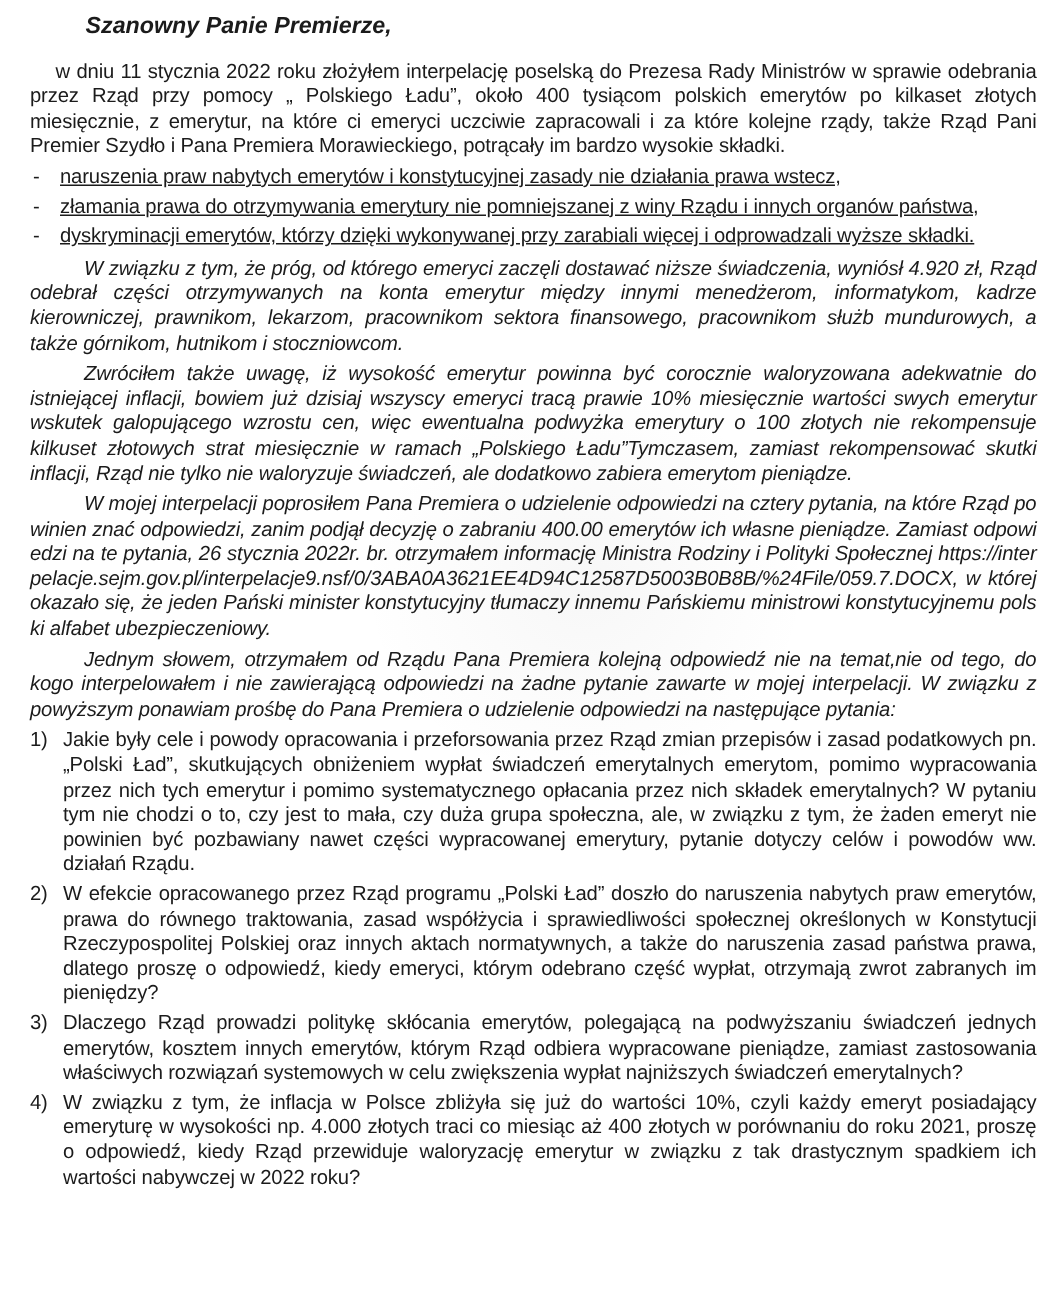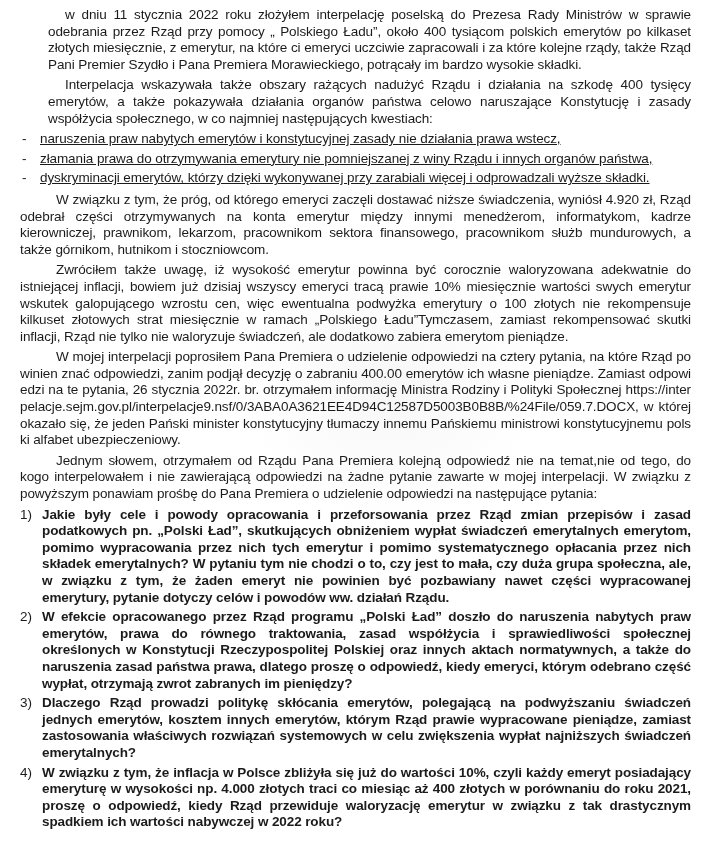--- a/index.html
+++ b/index.html
@@ -40,22 +40,22 @@
     font-size: 15.5px;
     font-weight: bold;
     font-style: italic;
     margin: 3px 0 13px 37px;
     text-align: left;
     letter-spacing: 0;
   }
   p {
     margin: 0 0 4px 0;
   }
-  .indent-sm { text-indent: 17px; margin-left: 28px; }
-  .indent-lg { text-indent: 36px; }
+  .indent-sm { text-indent: 17px; }
+  .indent-lg { text-indent: 36px; font-style: italic; }
   .url-break { overflow-wrap: anywhere; word-break: break-all; }
   .dash-list { margin: 0 0 5px 0; }
   .dash-item {
     display: flex;
     margin-bottom: 3px;
   }
   .dash-marker {
     flex: 0 0 20px;
     padding-left: 2px;
     box-sizing: border-box;
@@ -69,34 +69,33 @@
     display: flex;
     margin-bottom: 3px;
   }
   .question-marker {
     flex: 0 0 22px;
     box-sizing: border-box;
   }
   .question-text {
     flex: 1;
     text-align: justify;
-    font-weight: bold;
   }
 </style>
 </head>
 <body>
 
 <div class="scan-bleed"></div>
 
 <div class="page">
 
+  <div class="salutation">Szanowny Panie Premierze,</div>
 
   <p class="indent-sm">w dniu 11 stycznia 2022 roku złożyłem interpelację poselską do Prezesa Rady Ministrów w sprawie odebrania przez Rząd przy pomocy „ Polskiego Ładu”, około 400 tysiącom polskich emerytów po kilkaset złotych miesięcznie, z emerytur, na które ci emeryci uczciwie zapracowali i za które kolejne rządy, także Rząd Pani Premier Szydło i Pana Premiera Morawieckiego, potrącały im bardzo wysokie składki.</p>
 
-  <p class="indent-sm">Interpelacja wskazywała także obszary rażących nadużyć Rządu i działania na szkodę 400 tysięcy emerytów, a także pokazywała działania organów państwa celowo naruszające Konstytucję i zasady współżycia społecznego, w co najmniej następujących kwestiach:</p>
 
   <div class="dash-list">
     <div class="dash-item">
       <span class="dash-marker">-</span>
       <span class="dash-text">naruszenia praw nabytych emerytów i konstytucyjnej zasady nie działania prawa wstecz,</span>
     </div>
     <div class="dash-item">
       <span class="dash-marker">-</span>
       <span class="dash-text">złamania prawa do otrzymywania emerytury nie pomniejszanej z winy Rządu i innych organów państwa,</span>
     </div>
@@ -119,21 +118,21 @@
     <div class="question-item">
       <span class="question-marker">1)</span>
       <span class="question-text">Jakie były cele i powody opracowania i przeforsowania przez Rząd zmian przepisów i zasad podatkowych pn. „Polski Ład”, skutkujących obniżeniem wypłat świadczeń emerytalnych emerytom, pomimo wypracowania przez nich tych emerytur i pomimo systematycznego opłacania przez nich składek emerytalnych? W pytaniu tym nie chodzi o to, czy jest to mała, czy duża grupa społeczna, ale, w związku z tym, że żaden emeryt nie powinien być pozbawiany nawet części wypracowanej emerytury, pytanie dotyczy celów i powodów ww. działań Rządu.</span>
     </div>
     <div class="question-item">
       <span class="question-marker">2)</span>
       <span class="question-text">W efekcie opracowanego przez Rząd programu „Polski Ład” doszło do naruszenia nabytych praw emerytów, prawa do równego traktowania, zasad współżycia i sprawiedliwości społecznej określonych w Konstytucji Rzeczypospolitej Polskiej oraz innych aktach normatywnych, a także do naruszenia zasad państwa prawa, dlatego proszę o odpowiedź, kiedy emeryci, którym odebrano część wypłat, otrzymają zwrot zabranych im pieniędzy?</span>
     </div>
     <div class="question-item">
       <span class="question-marker">3)</span>
-      <span class="question-text">Dlaczego Rząd prowadzi politykę skłócania emerytów, polegającą na podwyższaniu świadczeń jednych emerytów, kosztem innych emerytów, którym Rząd prawie wypracowane pieniądze, zamiast zastosowania właściwych rozwiązań systemowych w celu zwiększenia wypłat najniższych świadczeń emerytalnych?</span>
+      <span class="question-text">Dlaczego Rząd prowadzi politykę skłócania emerytów, polegającą na podwyższaniu świadczeń jednych emerytów, kosztem innych emerytów, którym Rząd odbiera wypracowane pieniądze, zamiast zastosowania właściwych rozwiązań systemowych w celu zwiększenia wypłat najniższych świadczeń emerytalnych?</span>
     </div>
     <div class="question-item">
       <span class="question-marker">4)</span>
       <span class="question-text">W związku z tym, że inflacja w Polsce zbliżyła się już do wartości 10%, czyli każdy emeryt posiadający emeryturę w wysokości np. 4.000 złotych traci co miesiąc aż 400 złotych w porównaniu do roku 2021, proszę o odpowiedź, kiedy Rząd przewiduje waloryzację emerytur w związku z tak drastycznym spadkiem ich wartości nabywczej w 2022 roku?</span>
     </div>
   </div>
 
 </div>
 
 </body></html>

